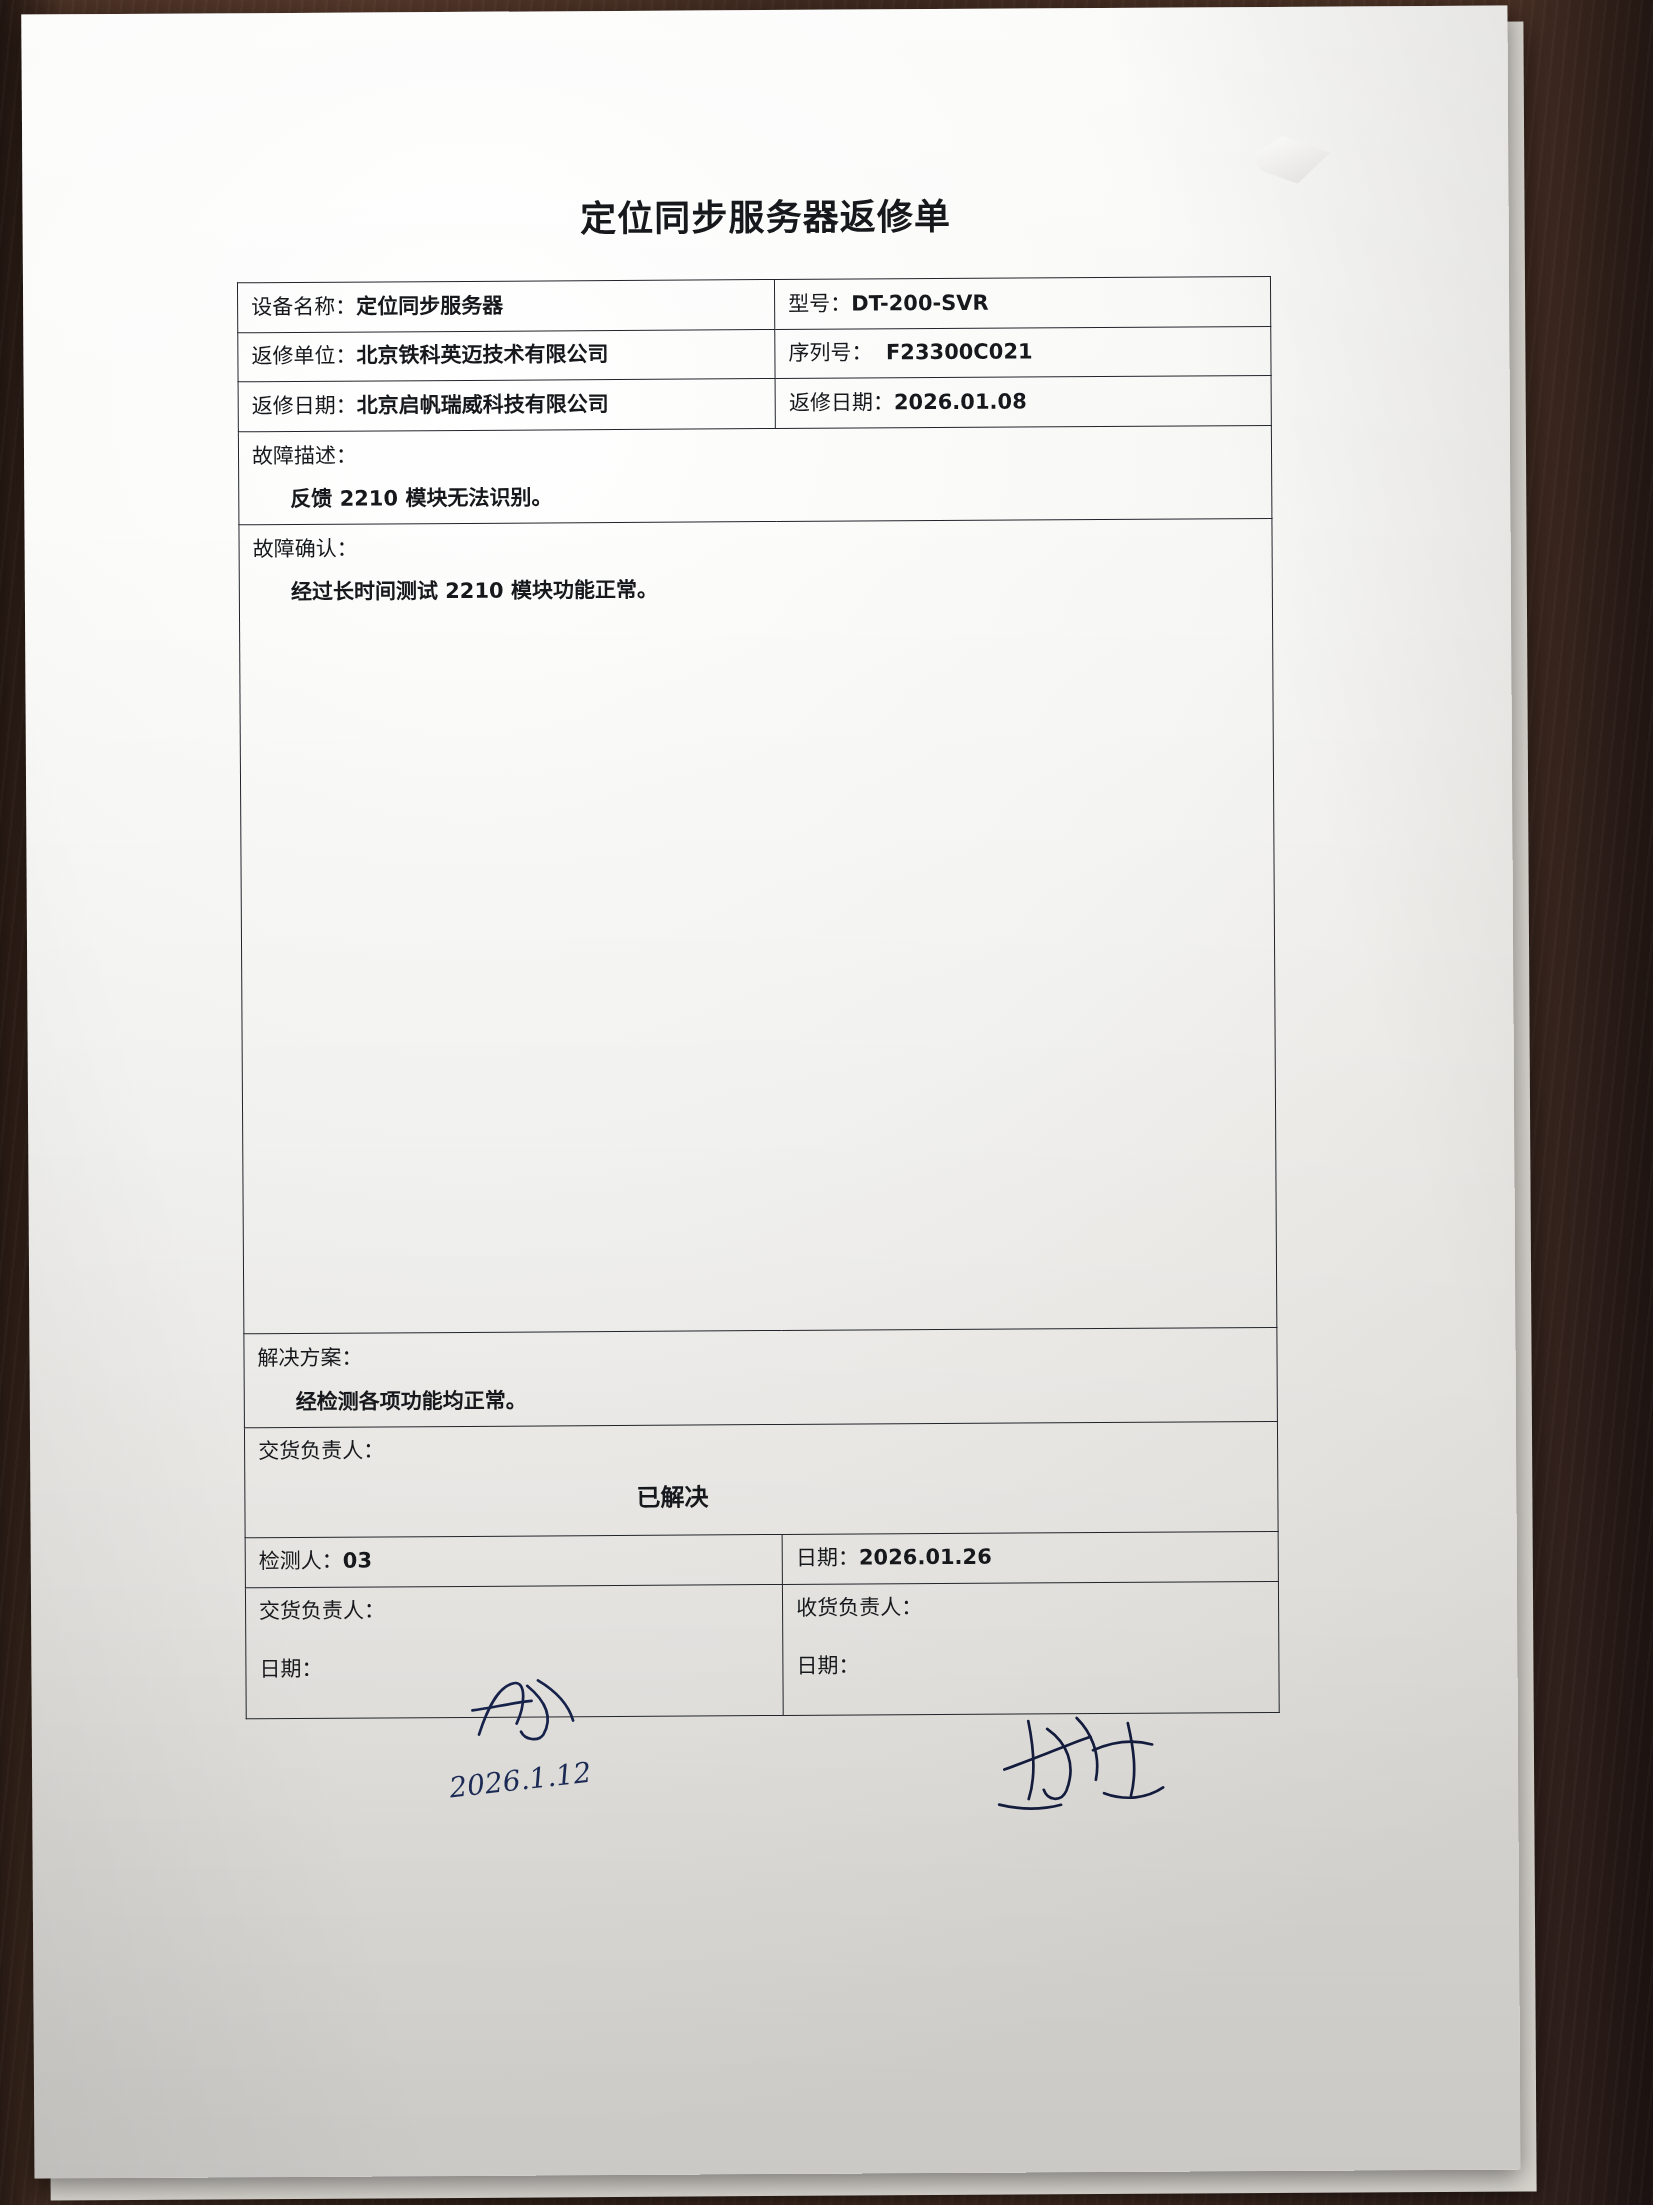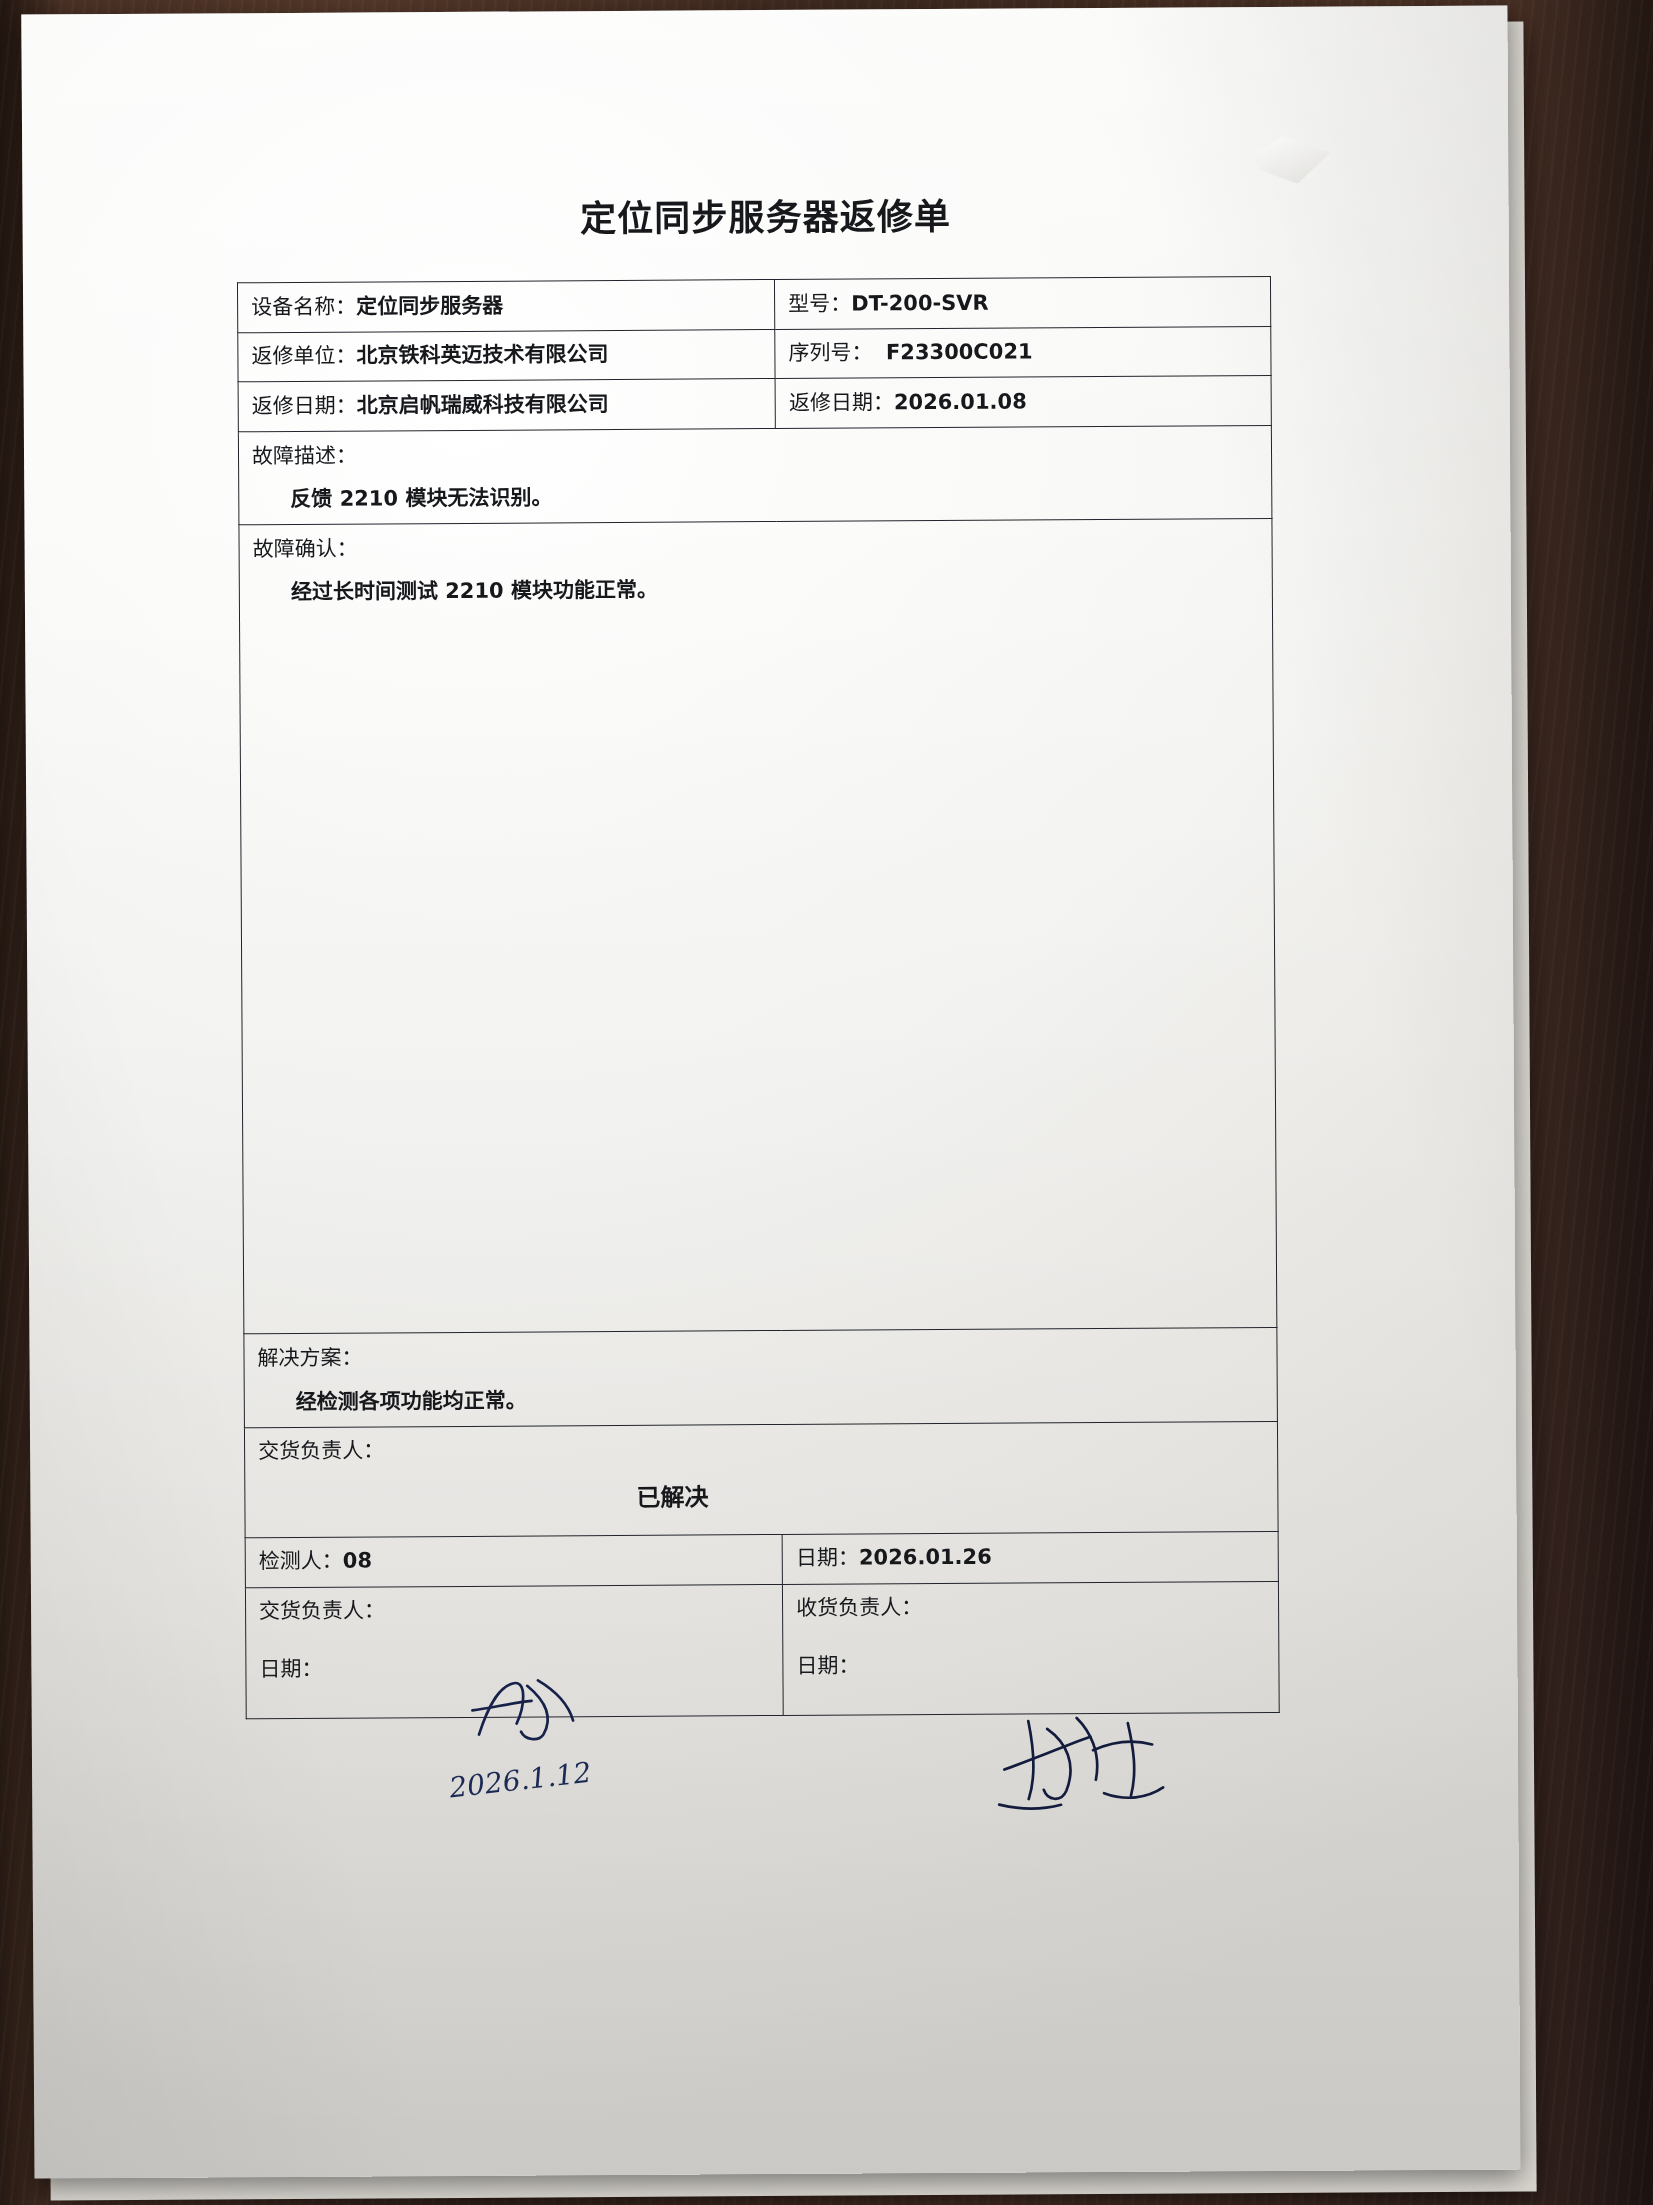--- a/index.html
+++ b/index.html
@@ -239,21 +239,21 @@
 
           <tr>
             <td class="solved-cell" colspan="2">
               <span class="lbl">交货负责人：</span>
               <span class="solved-answer">已解决</span>
             </td>
           </tr>
 
           <tr class="row-h">
             <td>
-              <span class="lbl">检测人：</span><span class="val">08</span>
+              <span class="lbl">检测人：</span><span class="val">03</span>
             </td>
             <td>
               <span class="lbl">日期：</span><span class="val">2026.01.26</span>
             </td>
           </tr>
 
           <tr>
             <td class="sign-cell">
               <span class="lbl">交货负责人：</span>
               <span class="sign-line2 lbl">日期：</span>

